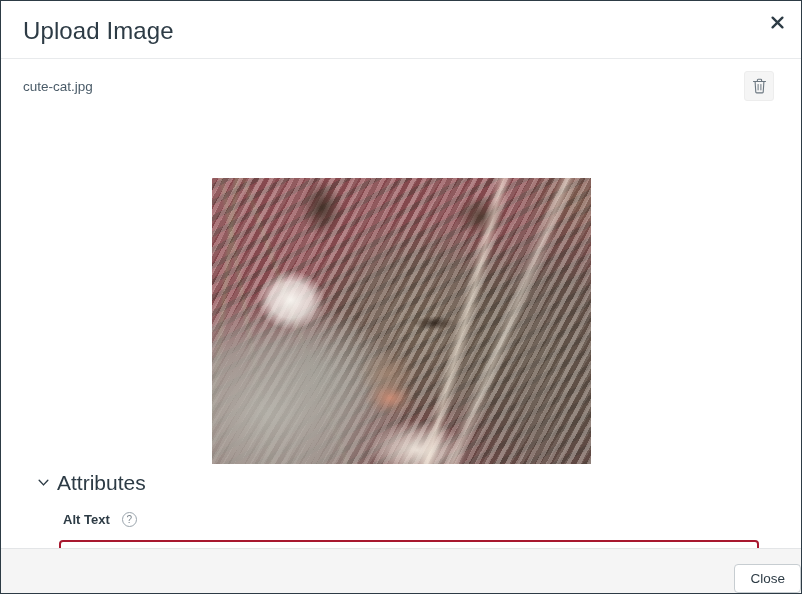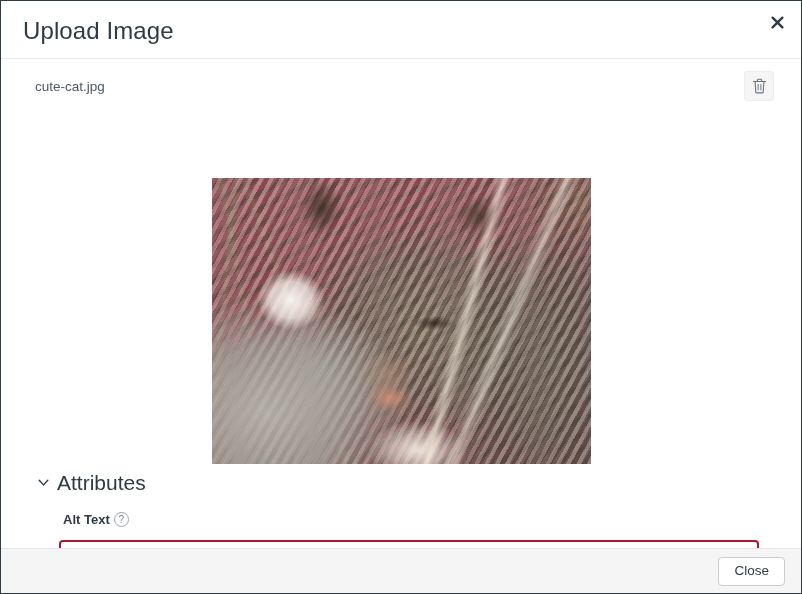--- a/index.html
+++ b/index.html
@@ -73,21 +73,21 @@
   .file-row {
     position: absolute;
     left: 0;
     top: 0;
     width: 100%;
     height: 58px;
   }
 
   .file-name {
     position: absolute;
-    left: 34px;
+    left: 22px;
     top: 20px;
     font-size: 13.5px;
     color: #4a5b68;
   }
 
   .delete-btn {
     position: absolute;
     right: 27px;
     top: 12px;
     width: 30px;
@@ -181,21 +181,21 @@
     color: #2d3b45;
     line-height: 1.1;
   }
 
   .alt-label-row {
     position: absolute;
     left: 62px;
     top: 453px;
     display: flex;
     align-items: center;
-    gap: 4px;
+    gap: 12px;
   }
 
   .alt-label {
     font-size: 13px;
     font-weight: bold;
     color: #2d3b45;
   }
 
   .help-icon {
     width: 15px;
@@ -227,24 +227,24 @@
     outline: none;
   }
 
   
   .dialog-footer {
     flex: 0 0 45px;
     height: 45px;
     background: #f5f5f5;
     border-top: 1px solid #e3e5e7;
     display: flex;
-    align-items: center;
+    align-items: flex-end;
     justify-content: flex-end;
     gap: 10px;
-    padding-right: 16px;
+    padding-right: 0;
   }
 
   .btn {
     font-family: "Liberation Sans", sans-serif;
     font-size: 13.5px;
     border-radius: 4px;
     cursor: pointer;
     height: 29px;
     padding: 0 15px;
     line-height: 1;

